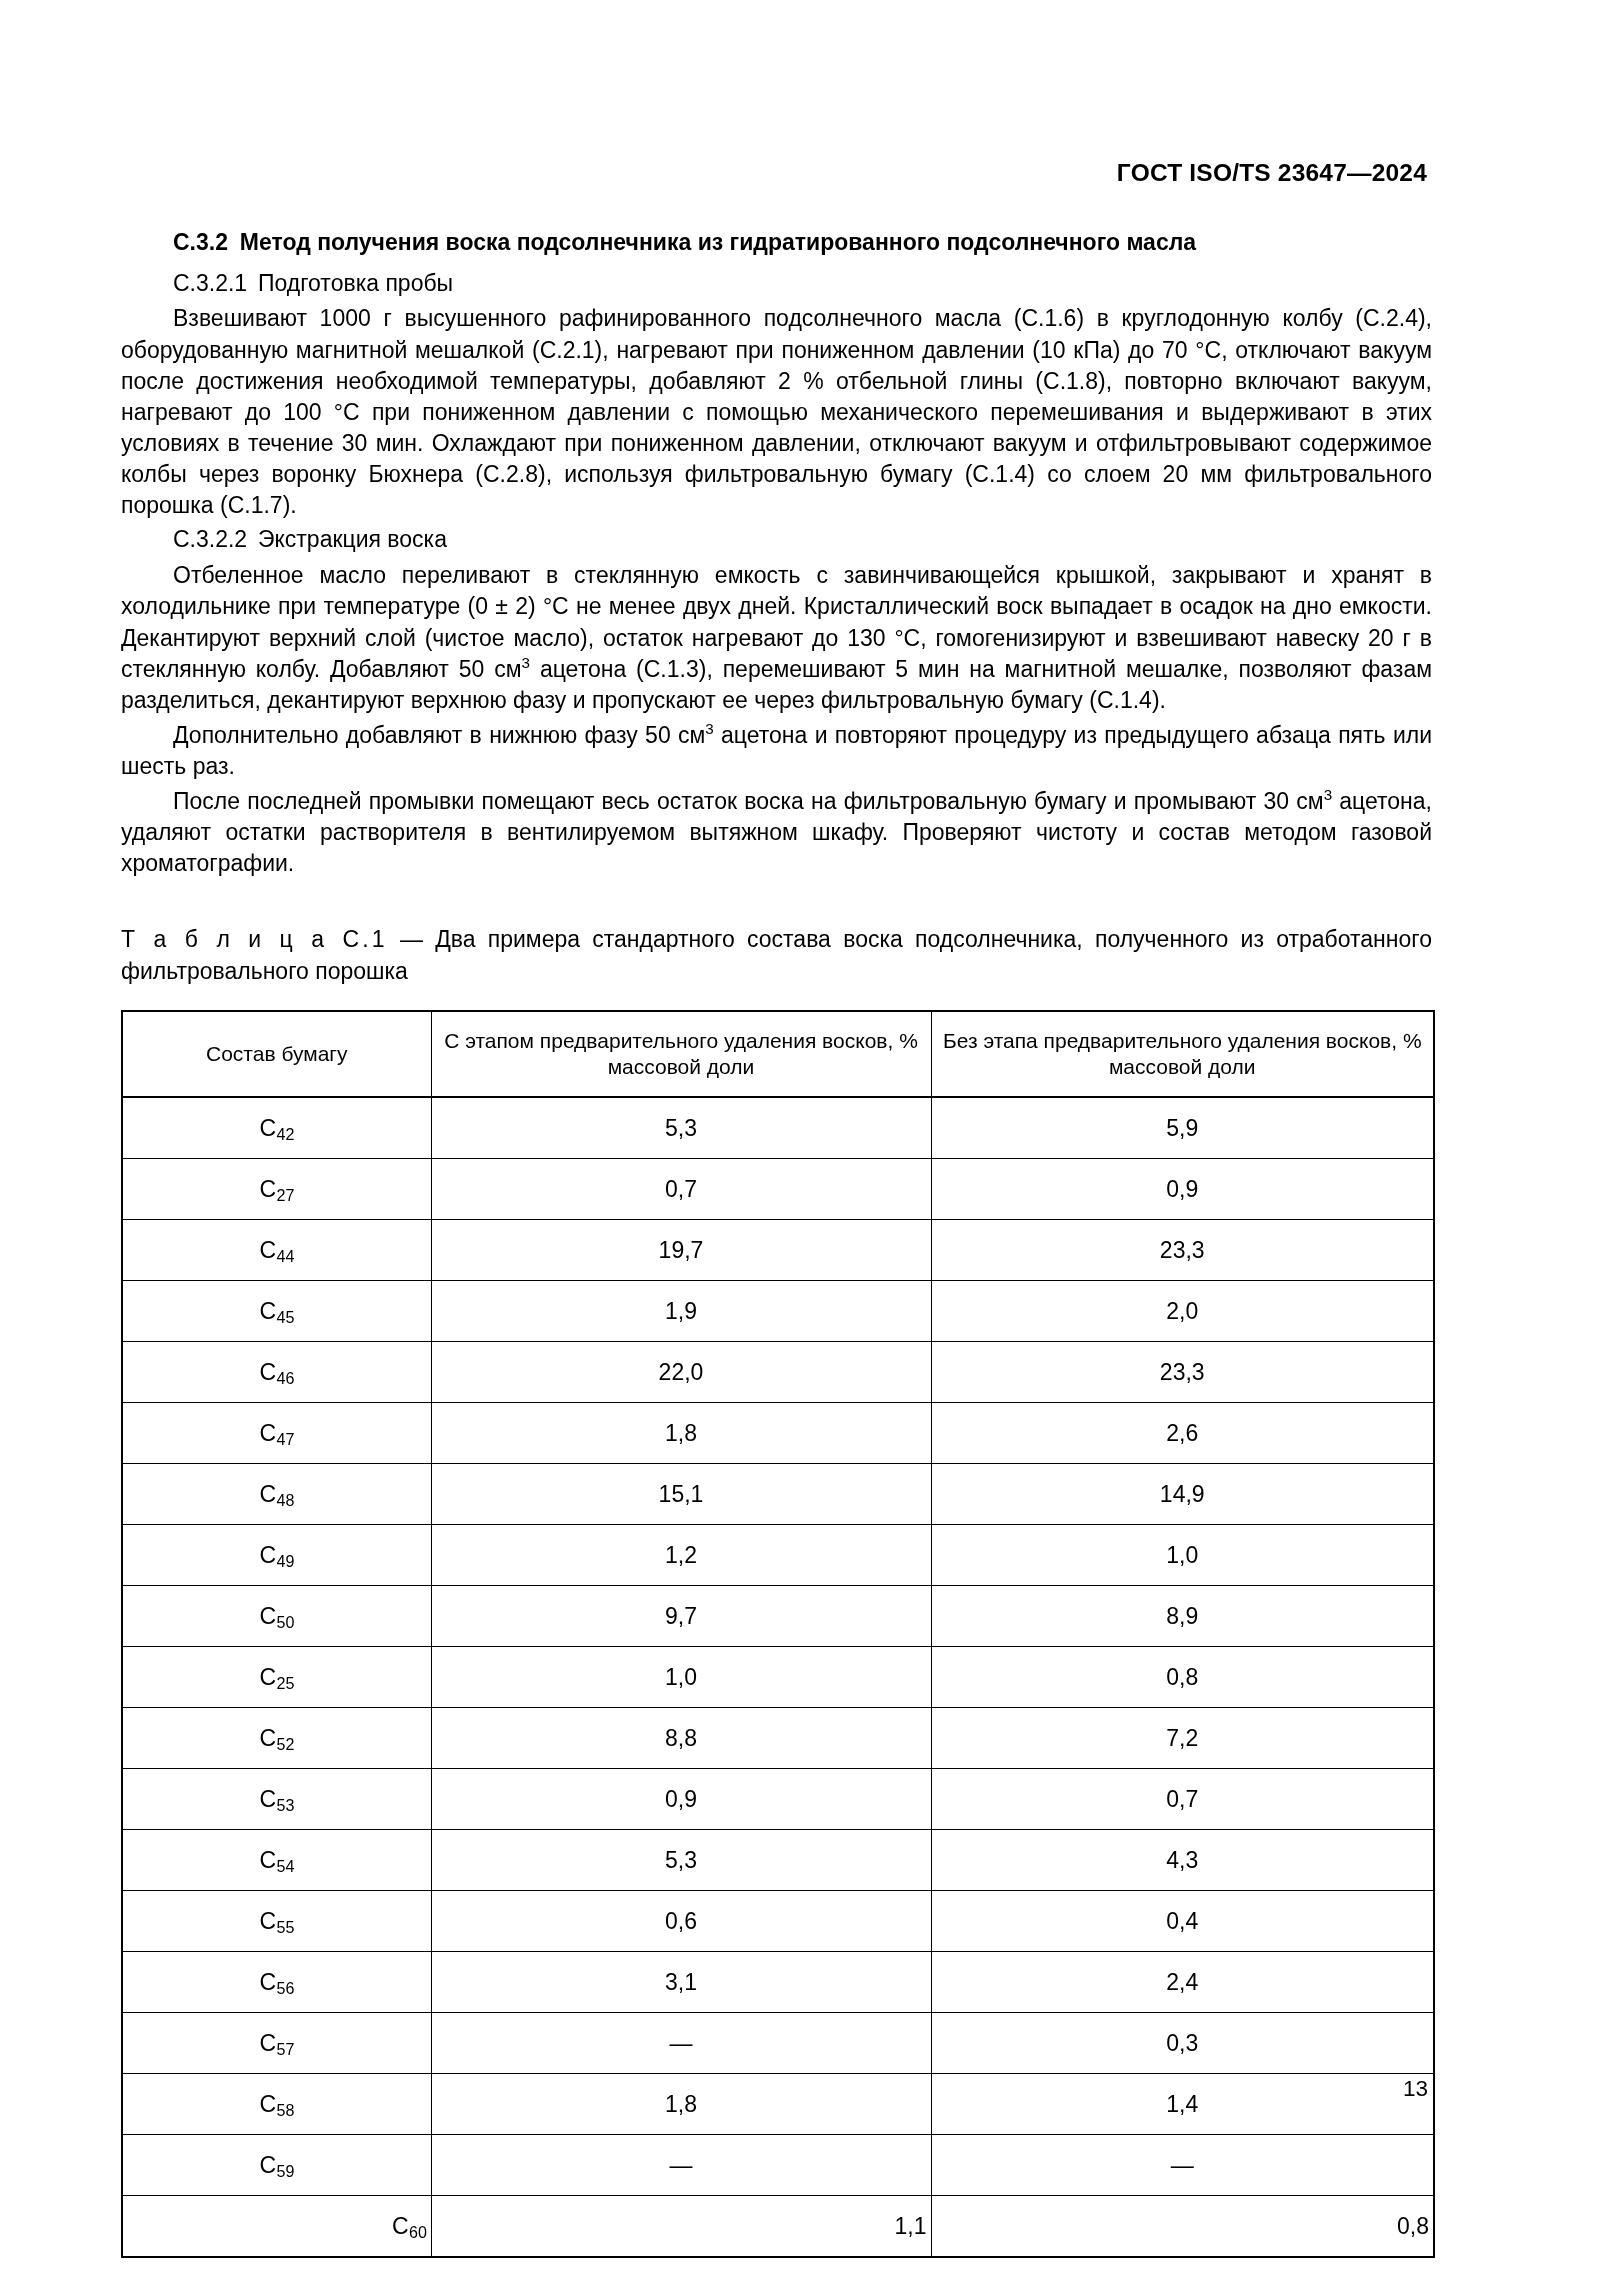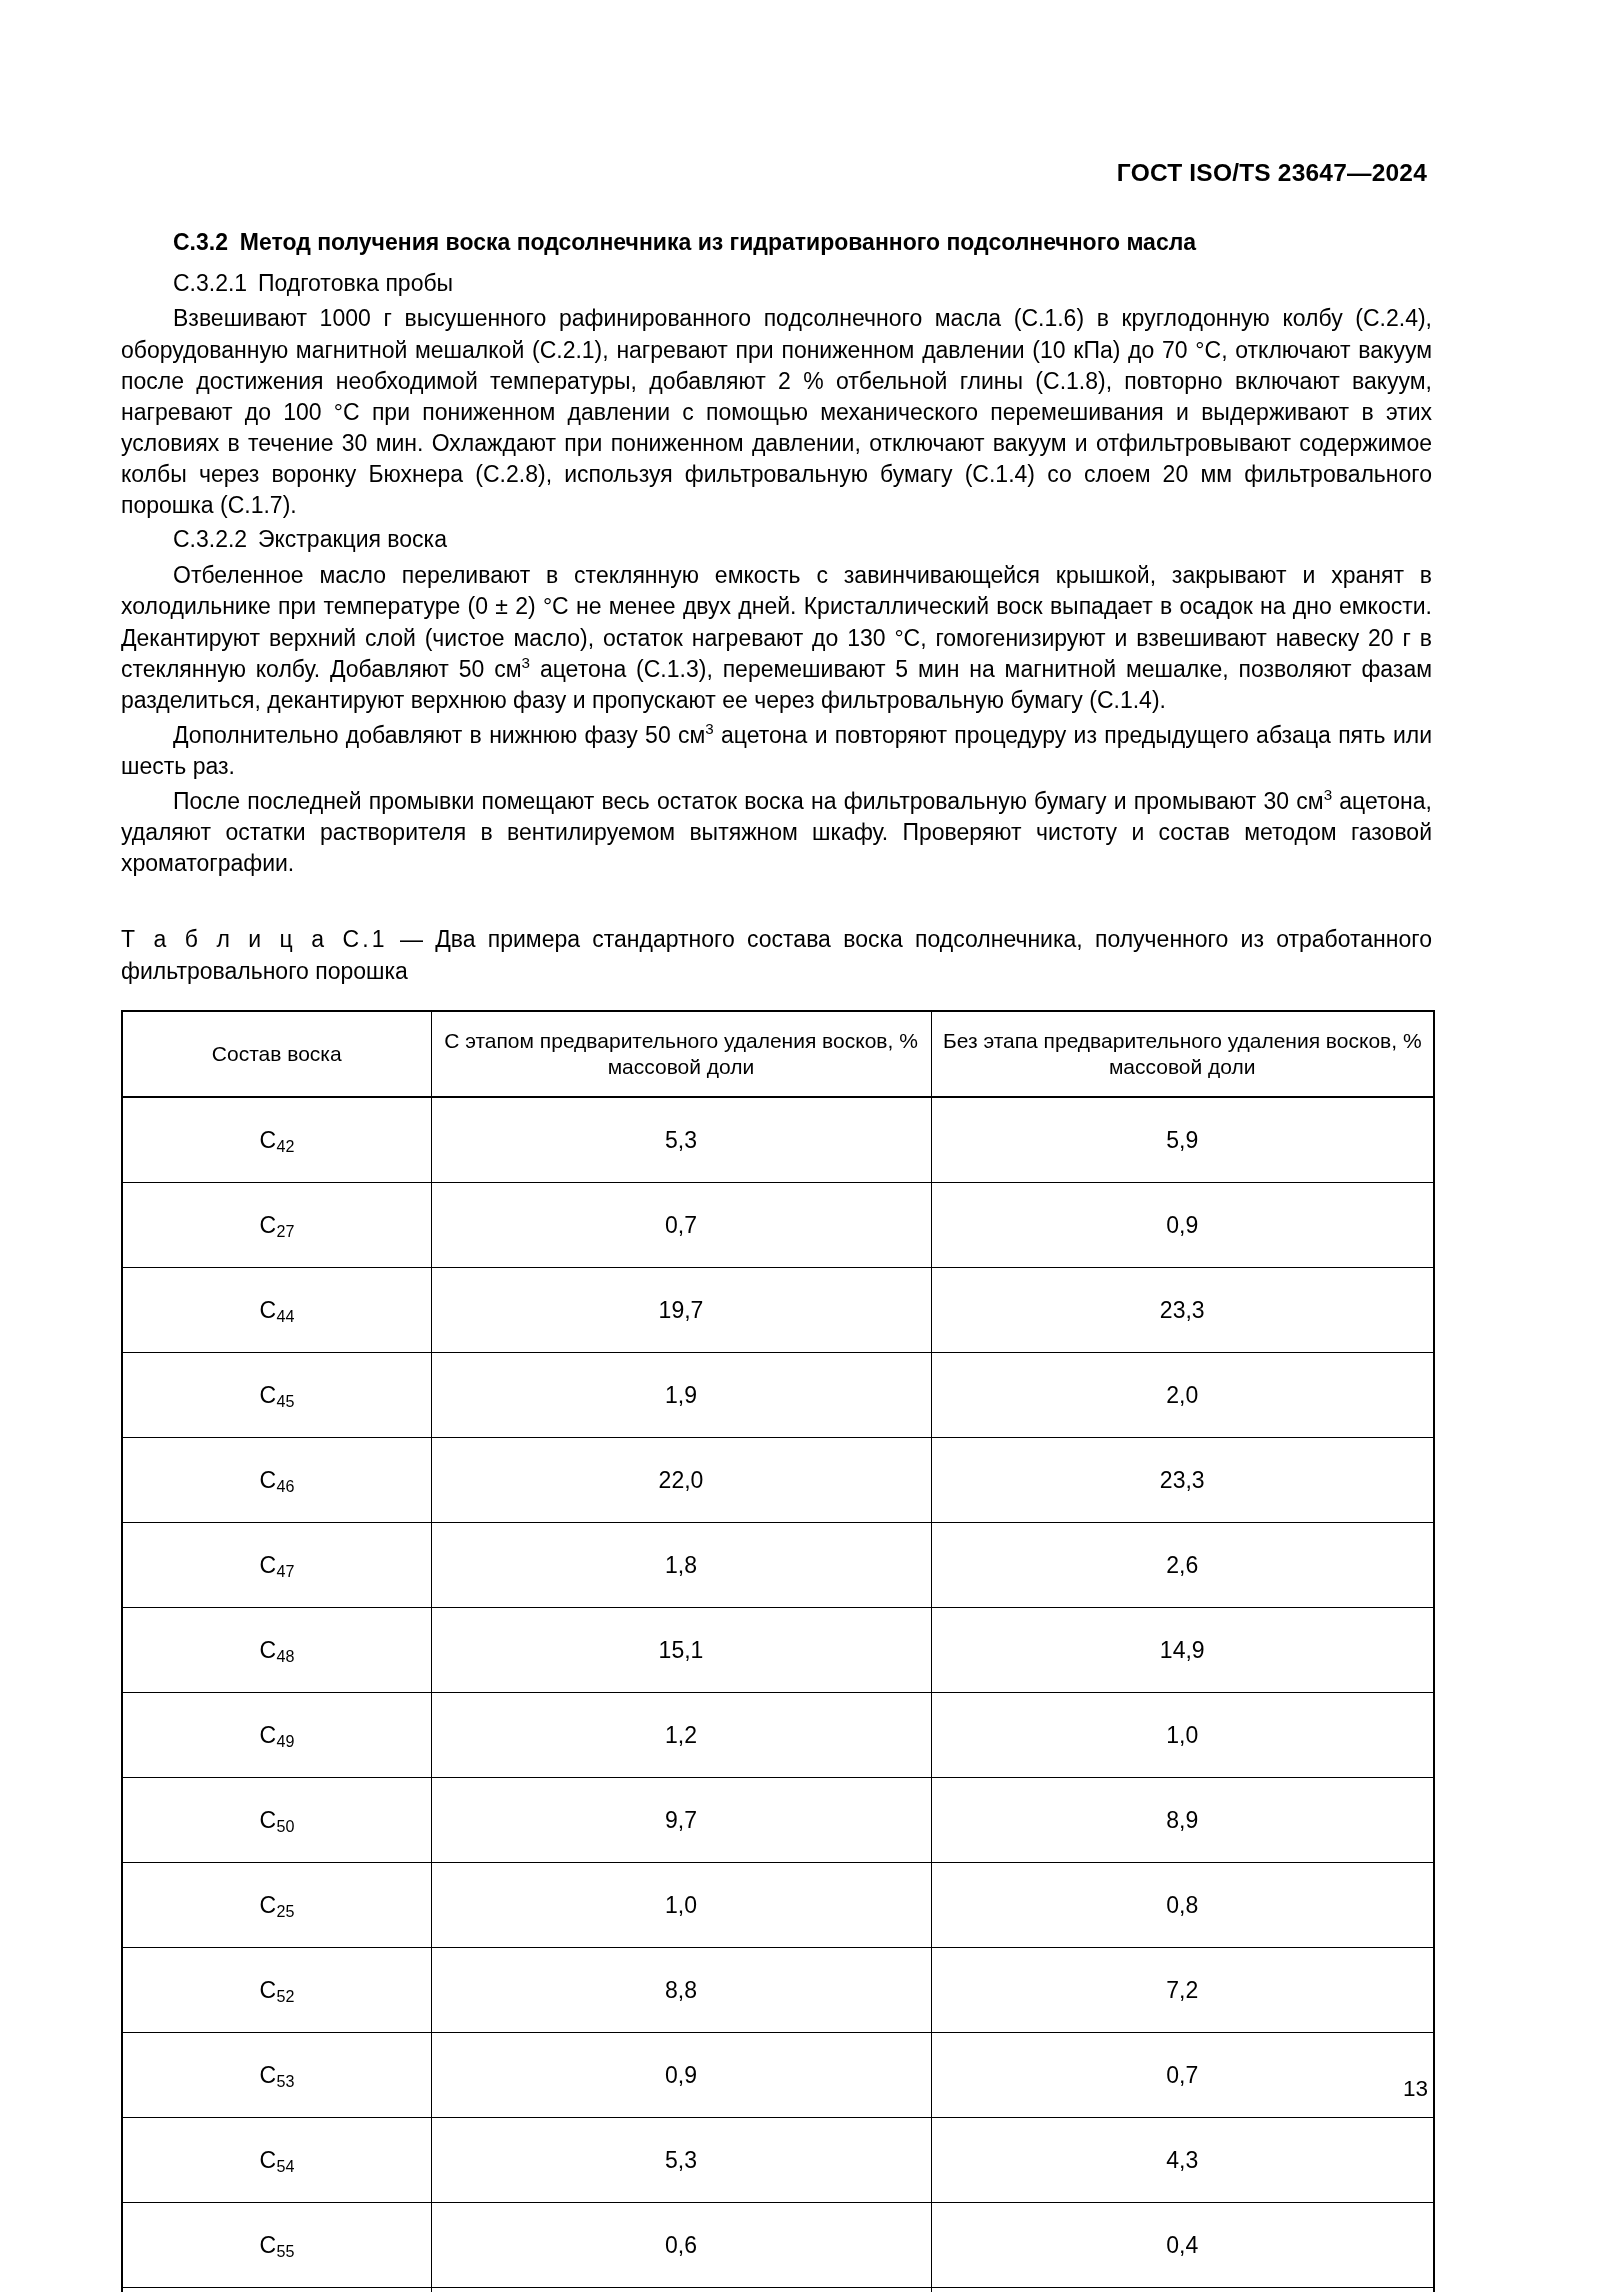--- a/index.html
+++ b/index.html
@@ -99,21 +99,21 @@
   }
   .wax-table col.c1 { width: 309px; }
   .wax-table col.c2 { width: 500px; }
   .wax-table col.c3 { width: 503px; }
 
   .wax-table th,
   .wax-table td {
     border: 1.6px solid #000;
     text-align: center;
     vertical-align: middle;
-    padding: 16px;
+    padding: 4px;
   }
   .wax-table thead th {
     font-weight: normal;
     height: 76px;
     line-height: 1.25;
     padding: 3.9px 7.8px;
     font-size: 21px;
   }
   .wax-table tbody td {
     height: 52px;
@@ -174,21 +174,21 @@
     <p class="tbl-caption"><span class="lbl">Т а б л и ц а  С.1</span><span> — </span><span>Два примера стандартного состава воска подсолнечника, полученного из отработанного фильтровального порошка</span></p>
 
     <table class="wax-table">
       <colgroup>
         <col class="c1">
           <col class="c2">
           <col class="c3">
       </colgroup>
       <thead>
         <tr>
-          <th>Состав воска</th>
+          <th>Состав бумагу</th>
           <th>С этапом предварительного удаления восков, % массовой доли</th>
           <th>Без этапа предварительного удаления восков, % массовой доли</th>
         </tr>
       </thead>
       <tbody id="table-body">
           <tr>
             <td class="csub"><span>C</span><sub>42</sub></td>
             <td>5,3</td>
             <td>5,9</td>
           </tr>

